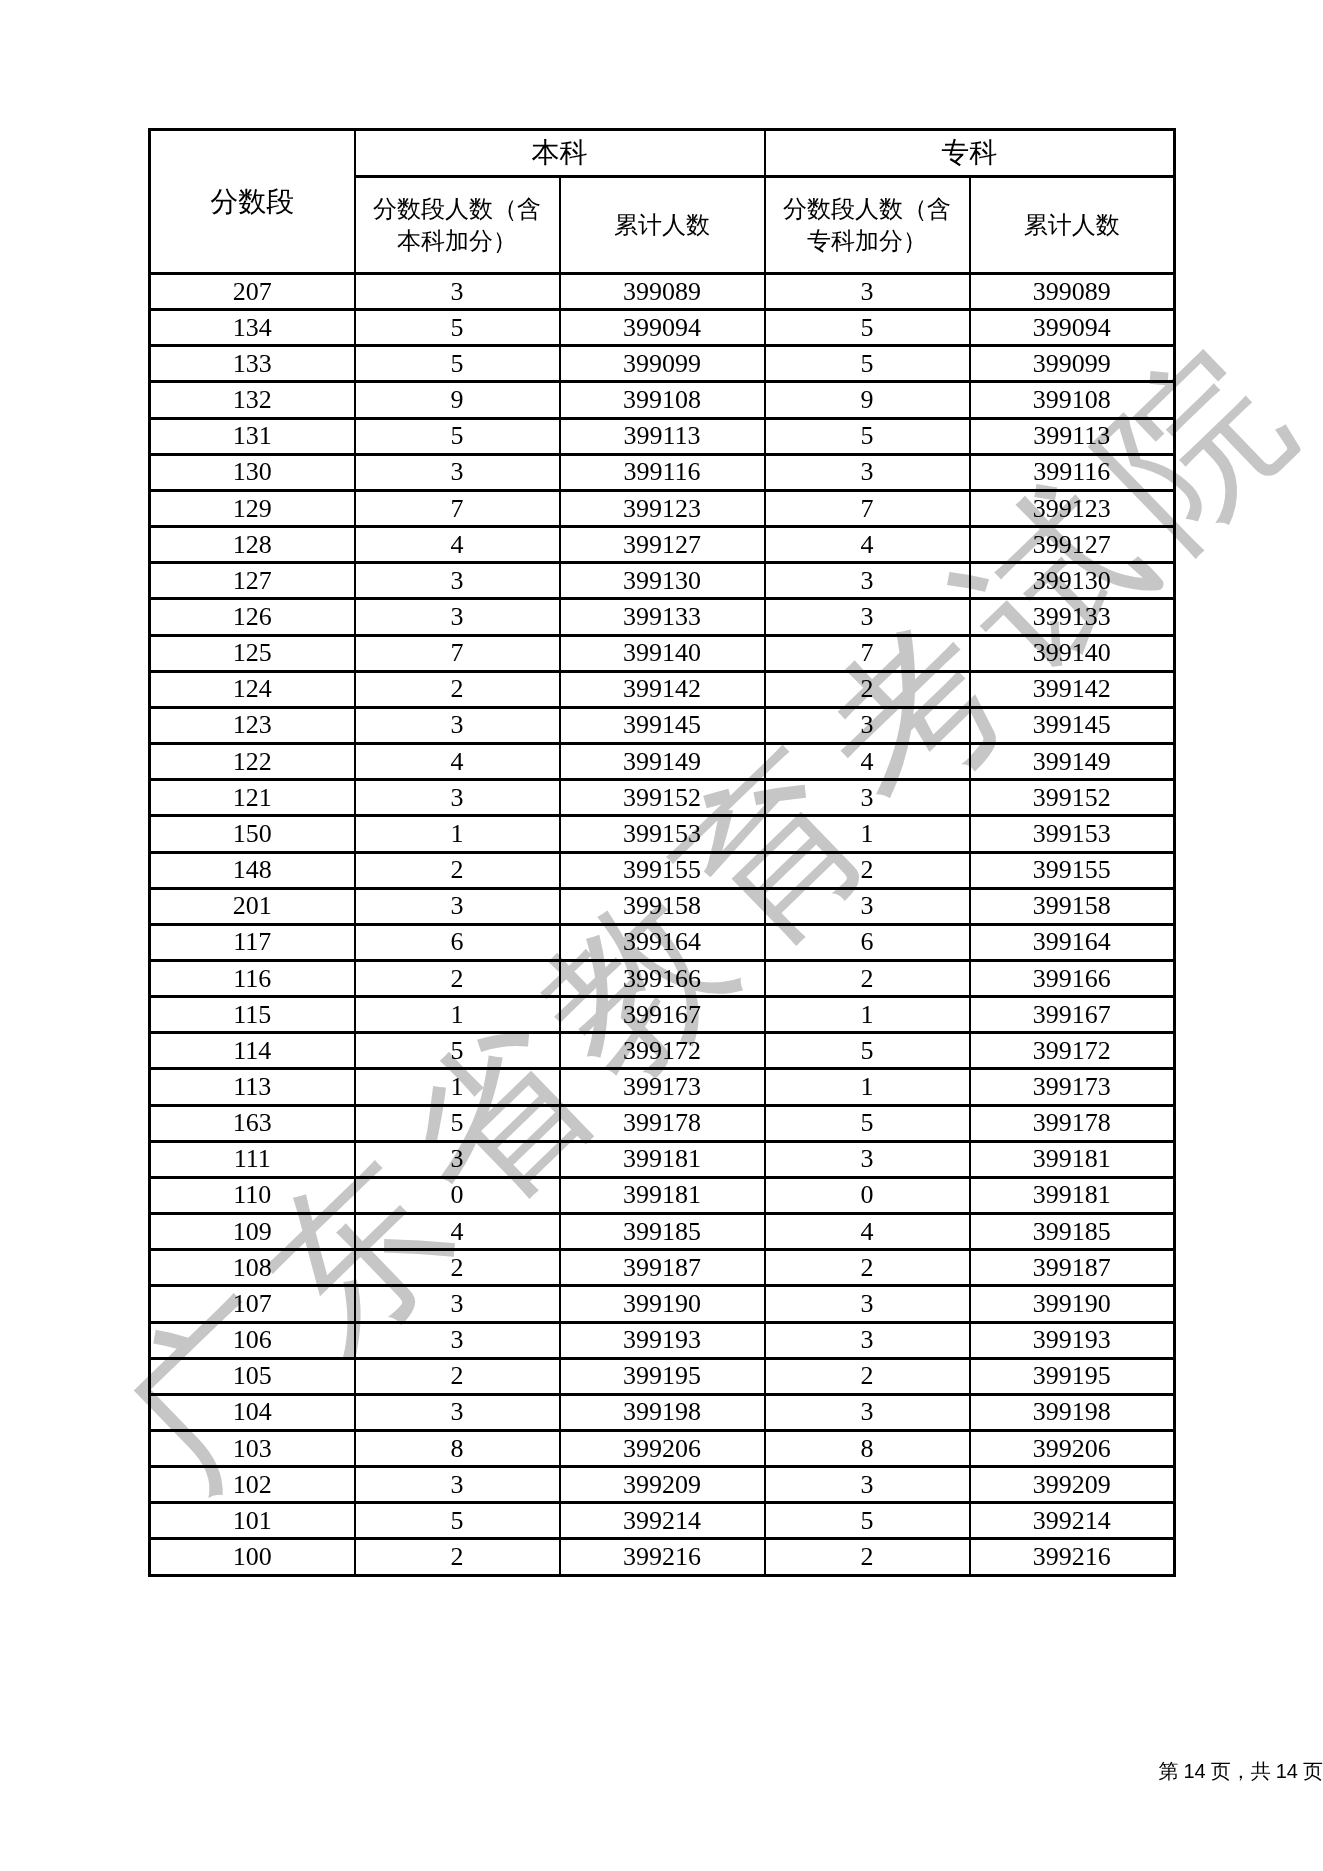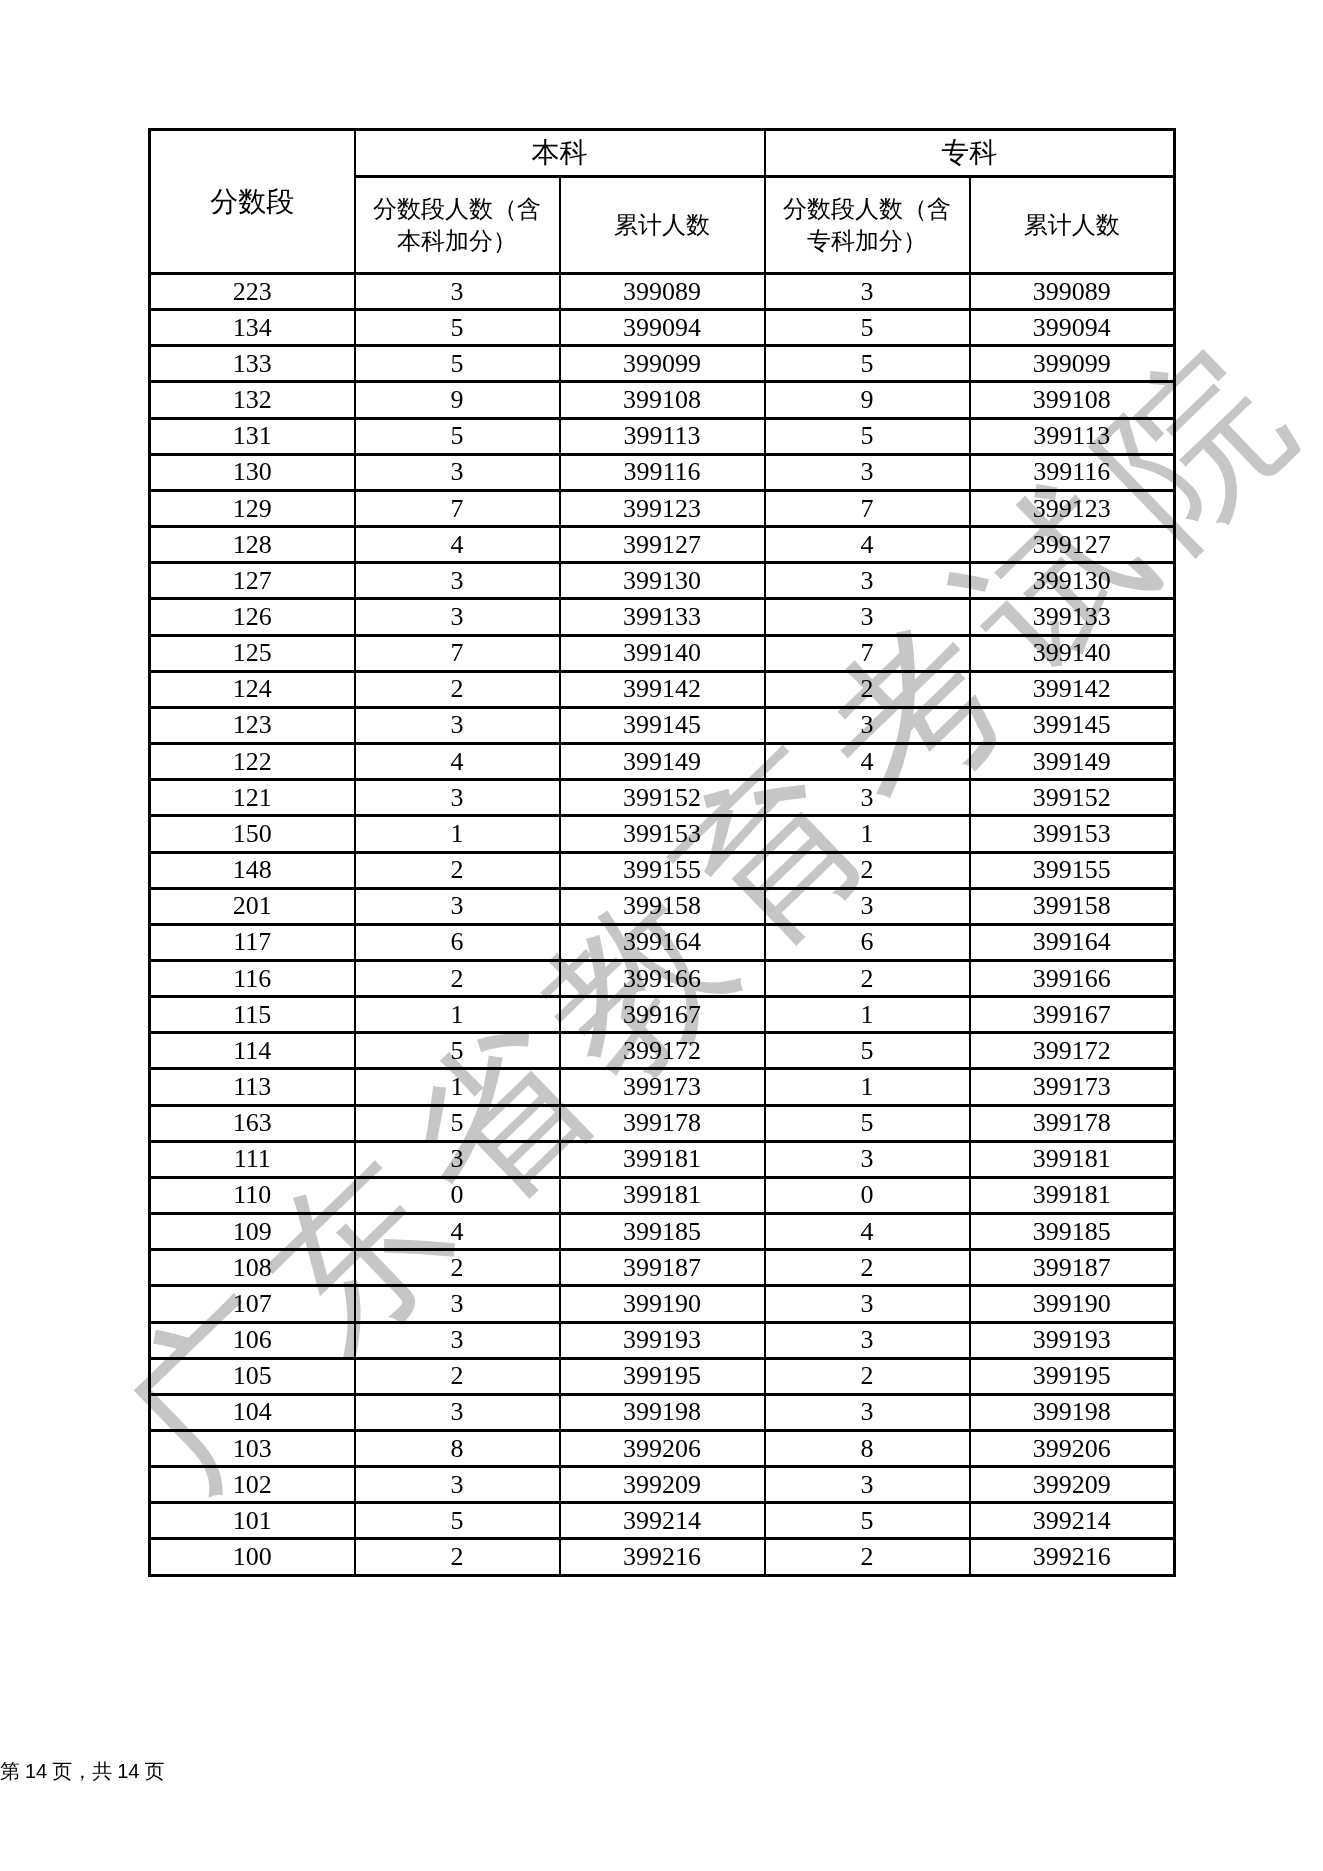--- a/index.html
+++ b/index.html
@@ -63,21 +63,21 @@
     height: 33.17px;
     font-size: 26px;
     line-height: 1;
   }
   
   .footer {
     position: absolute;
     left: 0;
     top: 1758px;
     width: 100%;
-    text-align: left;
+    text-align: right;
     font-size: 20px;
     z-index: 1;
     color: #000;
   }
   .footer .num { font-family: "Liberation Sans", "DejaVu Sans", sans-serif; }
   .footer .cn { font-family: "Liberation Serif", "DejaVu Serif", serif; }
 </style>
 </head>
 <body>
 
@@ -103,21 +103,21 @@
         <th>分数段人数（含
 本科加分）</th>
         <th>累计人数</th>
         <th>分数段人数（含
 专科加分）</th>
         <th>累计人数</th>
       </tr>
     </thead>
     <tbody>
         <tr>
-          <td>223</td>
+          <td>207</td>
           <td>3</td>
           <td>399089</td>
           <td>3</td>
           <td>399089</td>
         </tr>
         <tr>
           <td>134</td>
           <td>5</td>
           <td>399094</td>
           <td>5</td>

